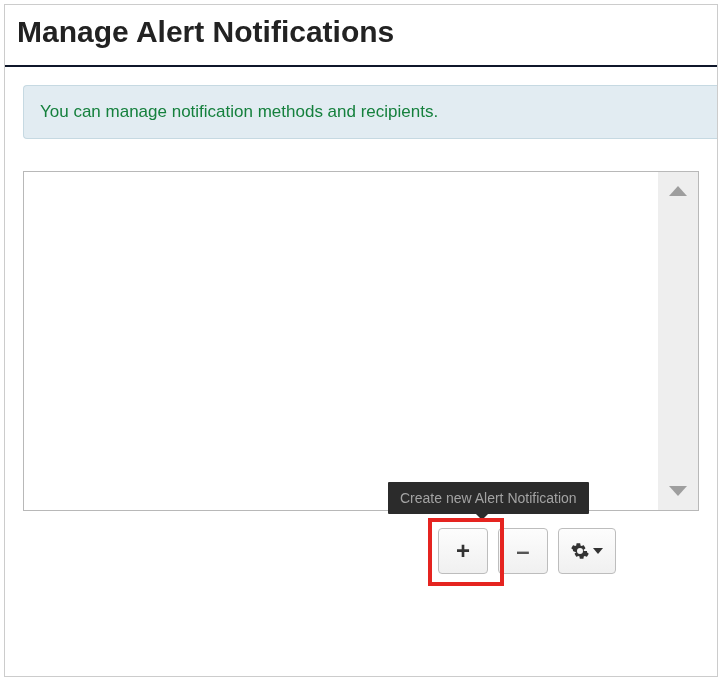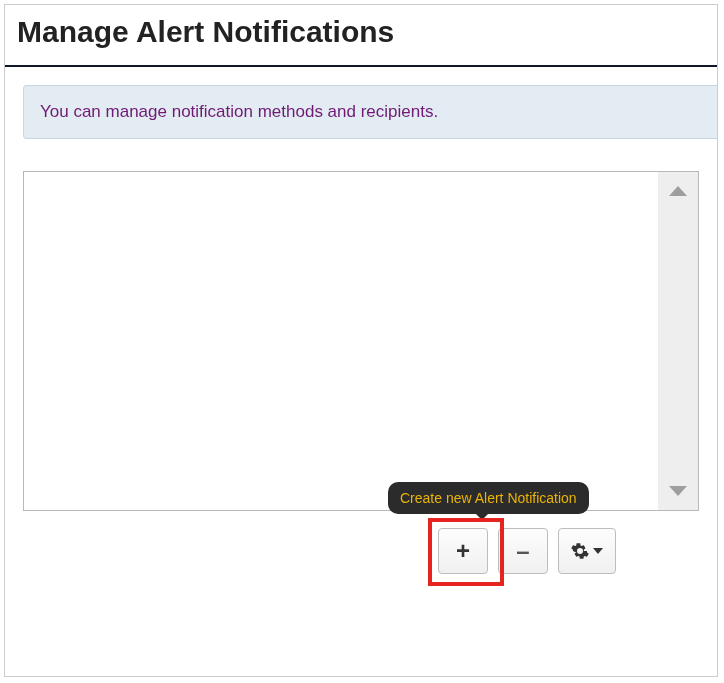--- a/index.html
+++ b/index.html
@@ -28,21 +28,21 @@
     }
     .panel-body {
       padding: 18px 18px 0 18px;
     }
     .info-banner {
       background: #e2ecf2;
       border: 1px solid #c6d9e2;
       border-right: none;
       border-radius: 4px 0 0 4px;
       padding: 16px 16px;
-      color: #701a75;
+      color: #15803d;
       font-size: 17px;
       margin-right: -18px;
     }
     .list-container {
       margin-top: 32px;
       border: 1px solid #b8b8b8;
       height: 340px;
       display: flex;
       position: relative;
     }
@@ -65,24 +65,24 @@
       border-left: 9px solid transparent;
       border-right: 9px solid transparent;
     }
     .scroll-up { border-bottom: 10px solid #9e9e9e; }
     .scroll-down { border-top: 10px solid #9e9e9e; }
     .tooltip {
       position: absolute;
       left: 388px;
       top: 482px;
       background: #2b2b2b;
-      color: #eab308;
+      color: #a3a3a3;
       font-size: 14px;
       padding: 8px 12px;
-      border-radius: 10px;
+      border-radius: 1px;
       white-space: nowrap;
     }
     .tooltip::after {
       content: "";
       position: absolute;
       top: 100%;
       left: 88px;
       border: 6px solid transparent;
       border-top-color: #2b2b2b;
     }

